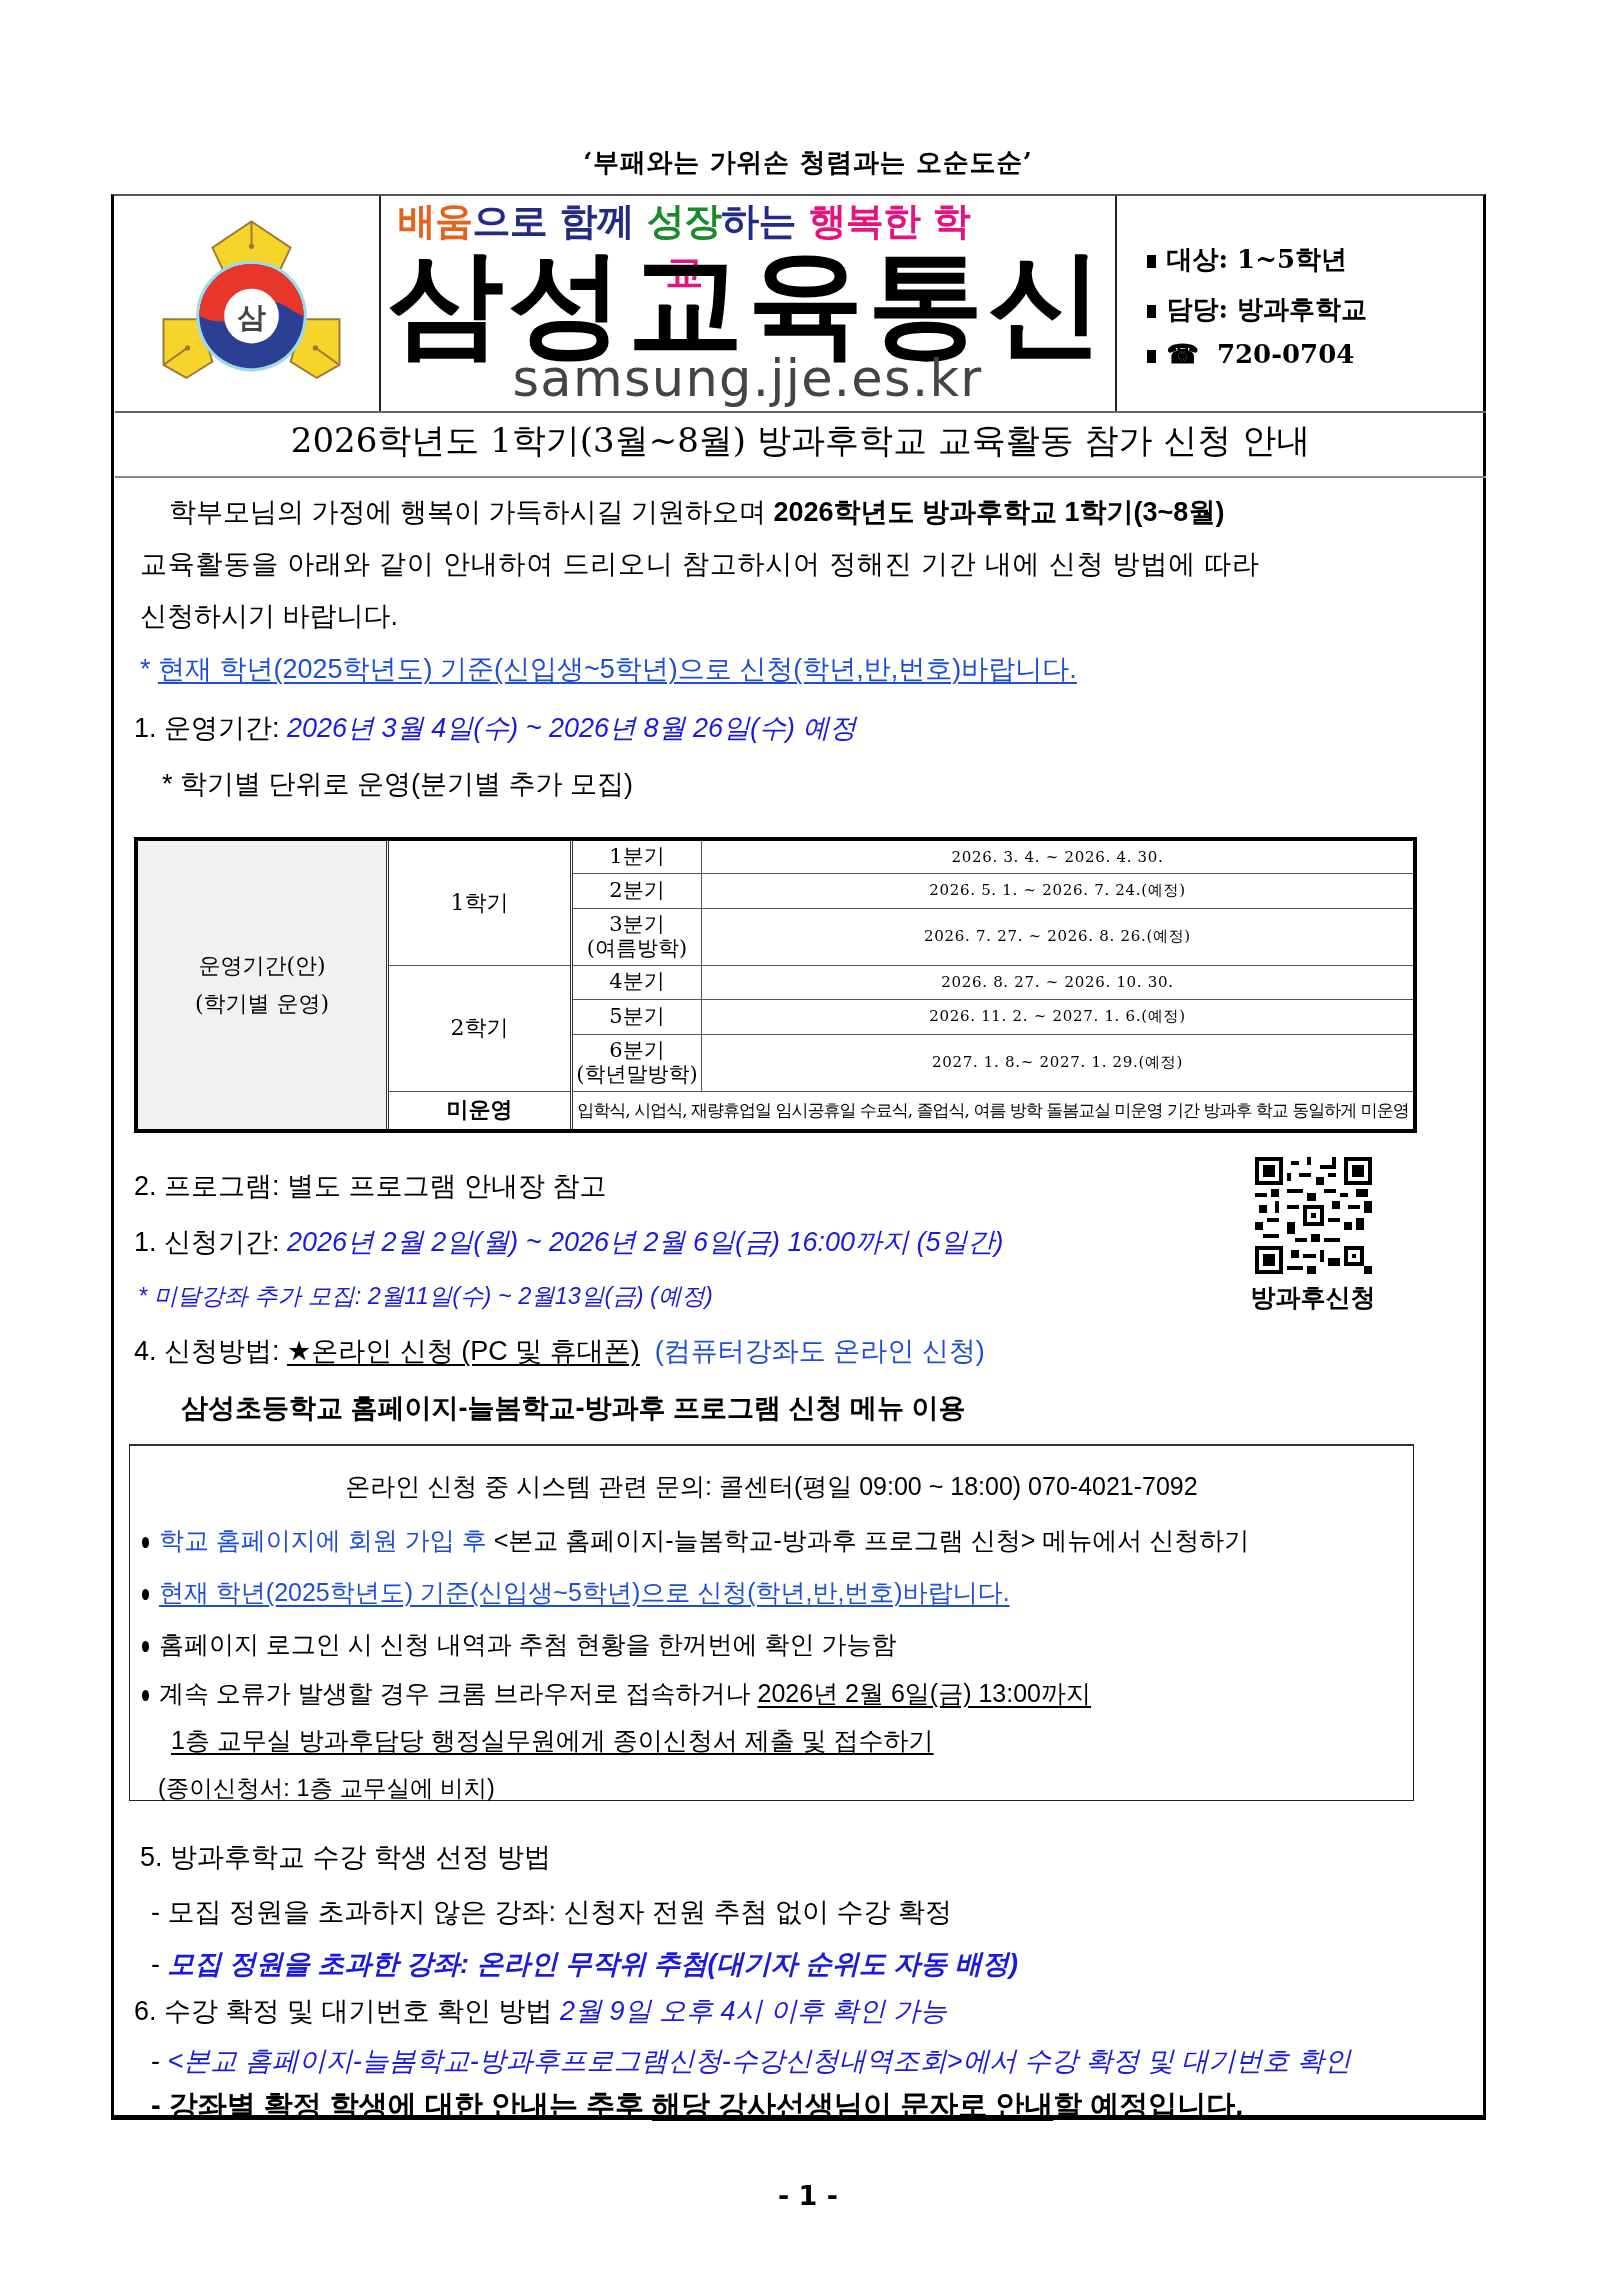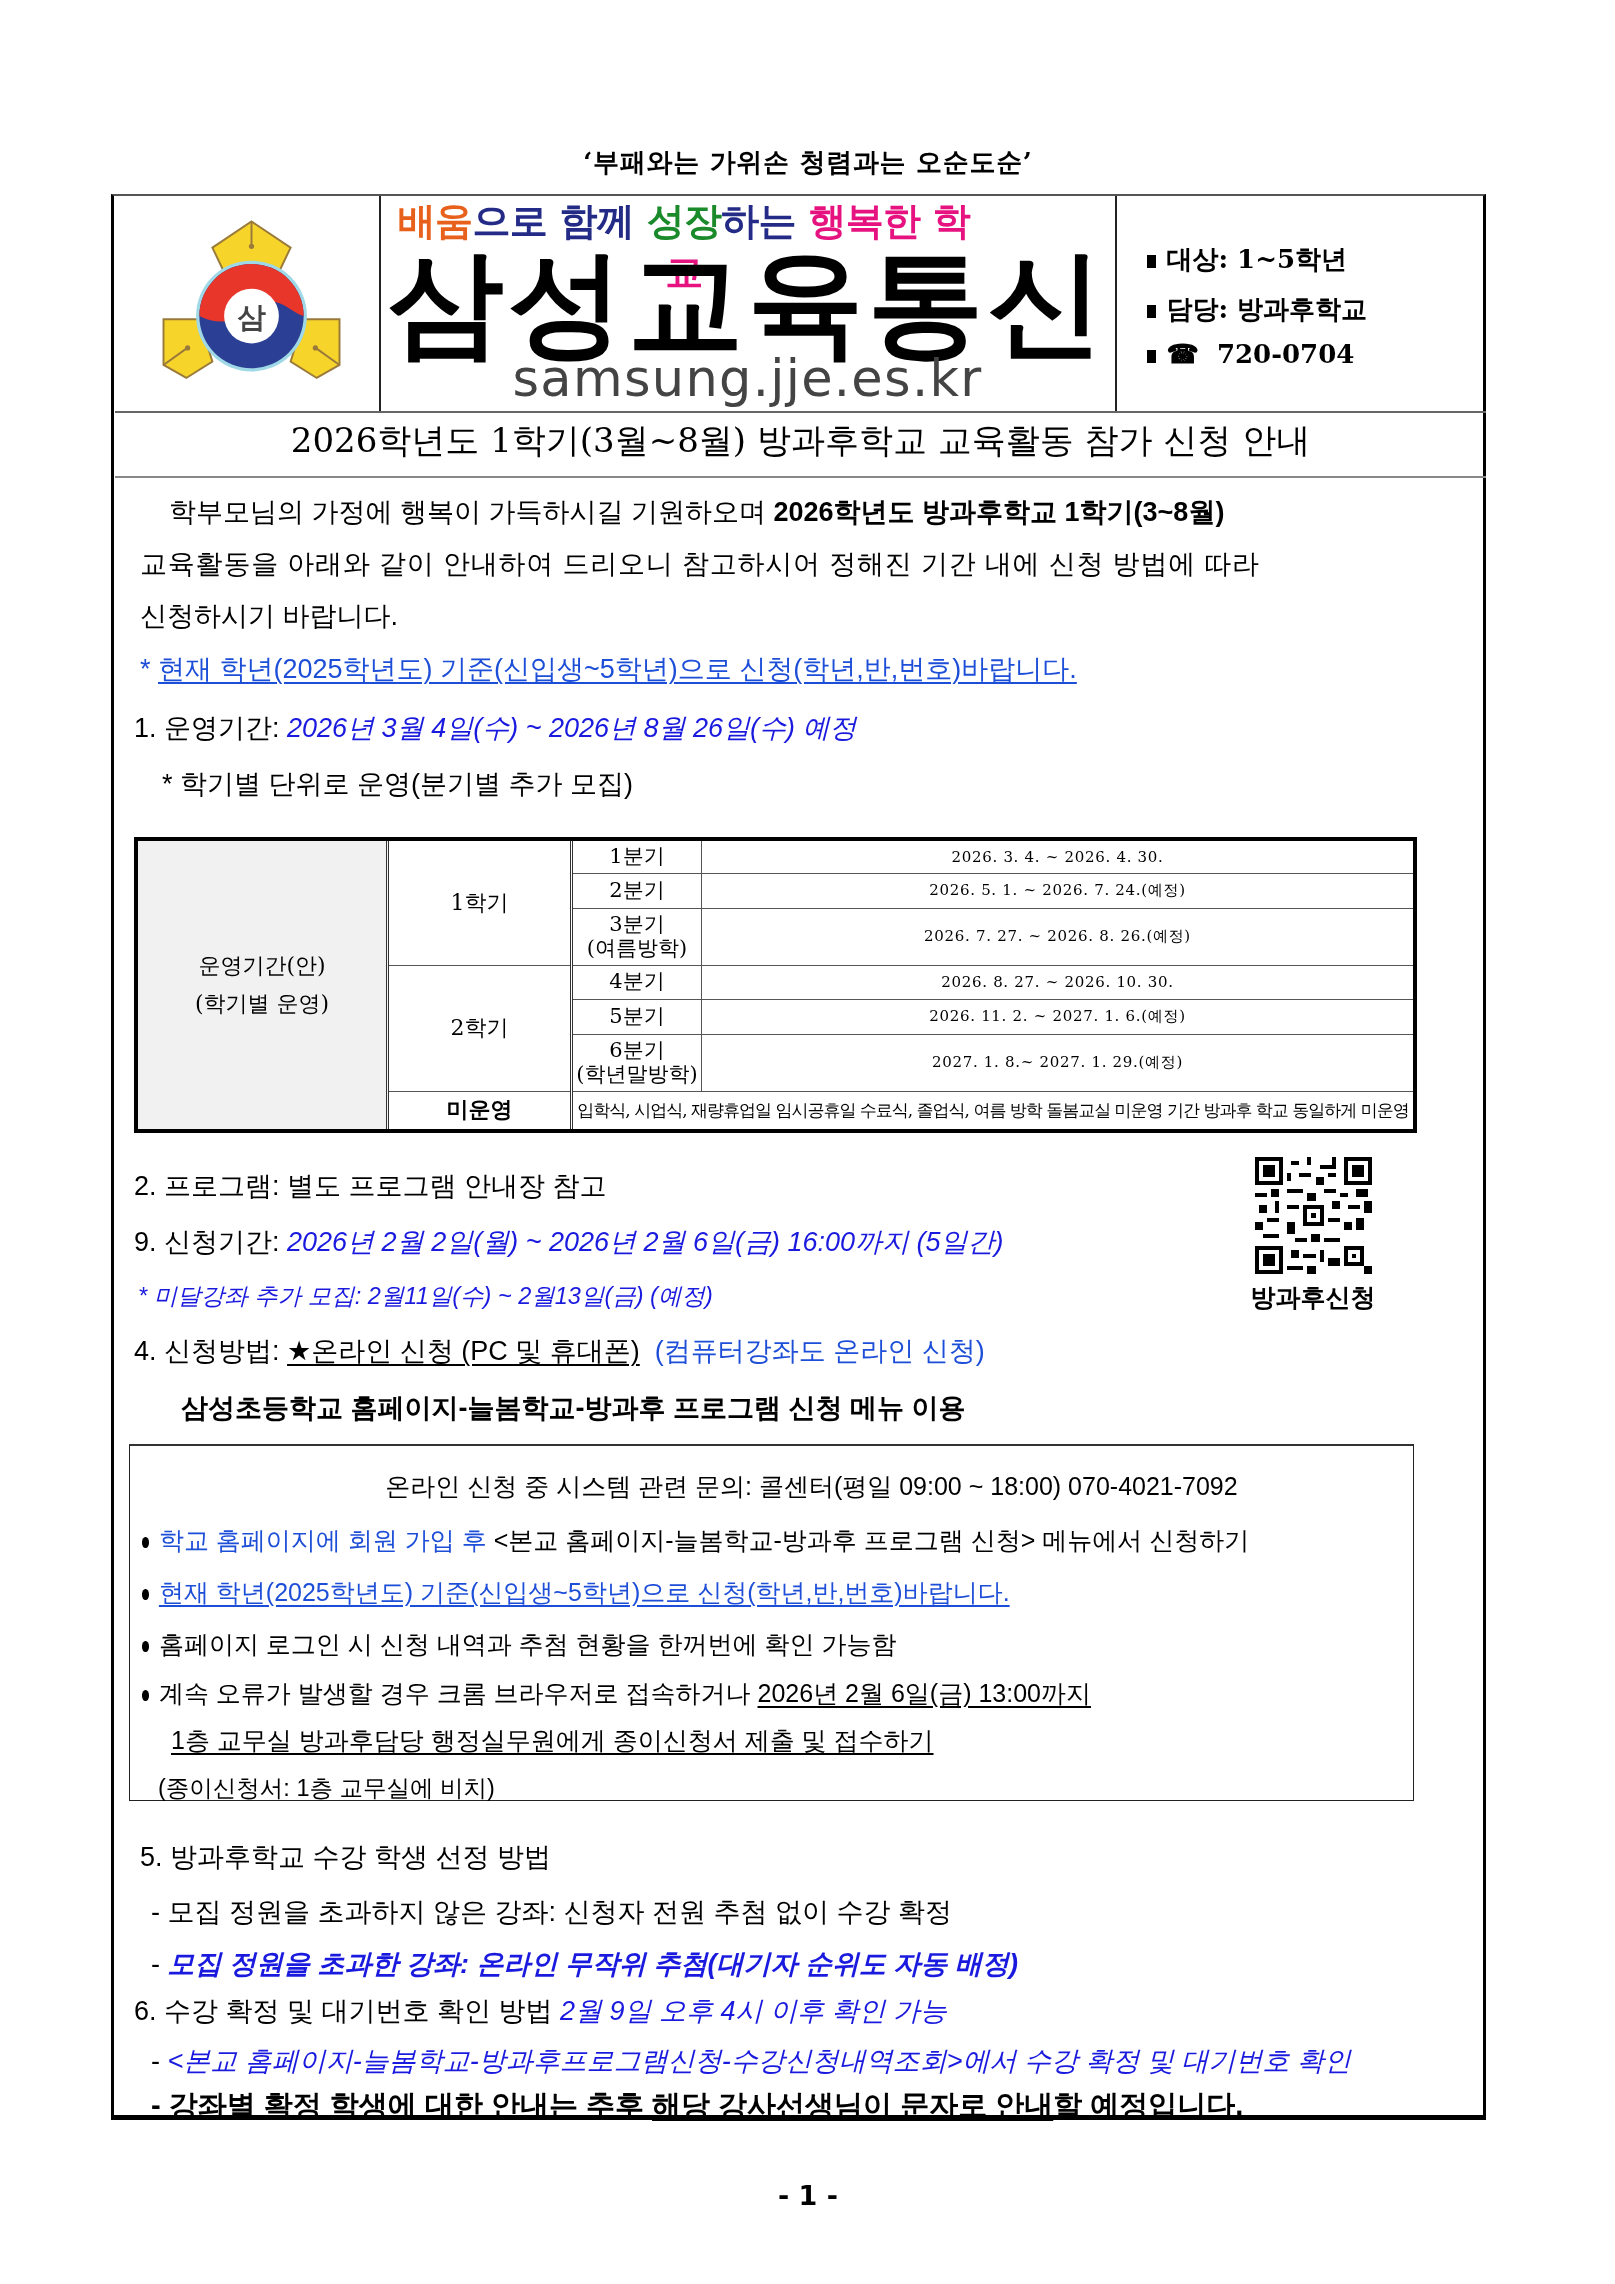--- a/index.html
+++ b/index.html
@@ -141,21 +141,21 @@
     <td class="range">2027. 1. 8.~ 2027. 1. 29.(예정)</td>
   </tr>
   <tr style="height:40px">
     <td class="term bold" style="font-family:'DejaVu Sans',sans-serif">미운영</td>
     <td class="note" colspan="2">입학식, 시업식, 재량휴업일 임시공휴일 수료식, 졸업식, 여름 방학 돌봄교실 미운영 기간 방과후 학교 동일하게 미운영</td>
   </tr>
 </tbody>
   </table>
 
 <div class="abs body-text" style="left:134px; top:1168px;"><span>2. 프로그램:</span> <span>별도 프로그램 안내장 참고</span></div>
-<div class="abs body-text" style="left:134px; top:1224px;"><span>9. 신청기간:</span> <span class="blue">2026년 2월 2일(월) ~ 2026년 2월 6일(금) 16:00까지 (5일간)</span></div>
+<div class="abs body-text" style="left:134px; top:1224px;"><span>1. 신청기간:</span> <span class="blue">2026년 2월 2일(월) ~ 2026년 2월 6일(금) 16:00까지 (5일간)</span></div>
 <div class="abs body-text blue" style="left:138px; top:1280px; font-size:23.5px;">* 미달강좌 추가 모집: 2월11일(수) ~ 2월13일(금) (예정)</div>
 
 <svg class="abs qr" viewBox="0 0 29 29" shape-rendering="crispEdges">
   <rect width="29" height="29" fill="#fff"></rect>
   <rect x="0" y="0" width="7" height="7" fill="#000"></rect>
     <rect x="1" y="1" width="5" height="5" fill="#fff"></rect>
     <rect x="2" y="2" width="3" height="3" fill="#000"></rect>
   <rect x="22" y="0" width="7" height="7" fill="#000"></rect>
     <rect x="23" y="1" width="5" height="5" fill="#fff"></rect>
     <rect x="24" y="2" width="3" height="3" fill="#000"></rect>
@@ -208,21 +208,21 @@
       <rect x="13" y="27" width="2" height="2"></rect>
       <rect x="27" y="27" width="2" height="2"></rect>
   </g>
 </svg>
 <div class="abs qr-label">방과후신청</div>
 
 <div class="abs body-text" style="left:134px; top:1333px;"><span>4. 신청방법:</span> <span class="u">★온라인 신청 (PC 및 휴대폰)</span>&nbsp;&nbsp;<span class="red">(컴퓨터강좌도 온라인 신청)</span></div>
 <div class="abs body-text bold" style="left:181px; top:1390px;">삼성초등학교 홈페이지-늘봄학교-방과후 프로그램 신청 메뉴 이용</div>
 
 <div class="abs inq-box"></div>
-<div class="abs body-text" style="left:129px; width:1285px; text-align:center; top:1470px; font-size:25px;padding-left:40px;">온라인 신청 중 시스템 관련 문의: 콜센터(평일 09:00 ~ 18:00) 070-4021-7092</div>
+<div class="abs body-text" style="left:129px; width:1285px; text-align:center; top:1470px; font-size:25px;">온라인 신청 중 시스템 관련 문의: 콜센터(평일 09:00 ~ 18:00) 070-4021-7092</div>
 <div class="abs body-text" style="left:142px; top:1524px; font-size:25px;"><span class="bullet"></span><span class="red">학교 홈페이지에 회원 가입 후</span><span> &lt;본교 홈페이지-늘봄학교-방과후 프로그램 신청&gt; 메뉴에서 신청하기</span></div>
 <div class="abs body-text" style="left:142px; top:1576px; font-size:25px;"><span class="bullet"></span><span class="red u">현재 학년(2025학년도) 기준(신입생~5학년)으로 신청(학년,반,번호)바랍니다.</span></div>
 <div class="abs body-text" style="left:142px; top:1628px; font-size:25px;"><span class="bullet"></span><span>홈페이지 로그인 시 신청 내역과 추첨 현황을 한꺼번에 확인 가능함</span></div>
 <div class="abs body-text" style="left:142px; top:1677px; font-size:25px;"><span class="bullet"></span><span>계속 오류가 발생할 경우 크롬 브라우저로 접속하거나 </span><span class="u">2026년 2월 6일(금) 13:00까지</span></div>
 <div class="abs body-text u" style="left:171px; top:1724px; font-size:25px;">1층 교무실 방과후담당 행정실무원에게 종이신청서 제출 및 접수하기</div>
 <div class="abs body-text" style="left:158px; top:1772px; font-size:23.5px;">(종이신청서: 1층 교무실에 비치)</div>
 
 <div class="abs body-text" style="left:140px; top:1839px;">5. 방과후학교 수강 학생 선정 방법</div>
 <div class="abs body-text" style="left:151px; top:1894px;">- 모집 정원을 초과하지 않은 강좌: 신청자 전원 추첨 없이 수강 확정</div>
 <div class="abs body-text" style="left:151px; top:1946px;"><span>- </span><span class="blue bold">모집 정원을 초과한 강좌: 온라인 무작위 추첨(대기자 순위도 자동 배정)</span></div>

